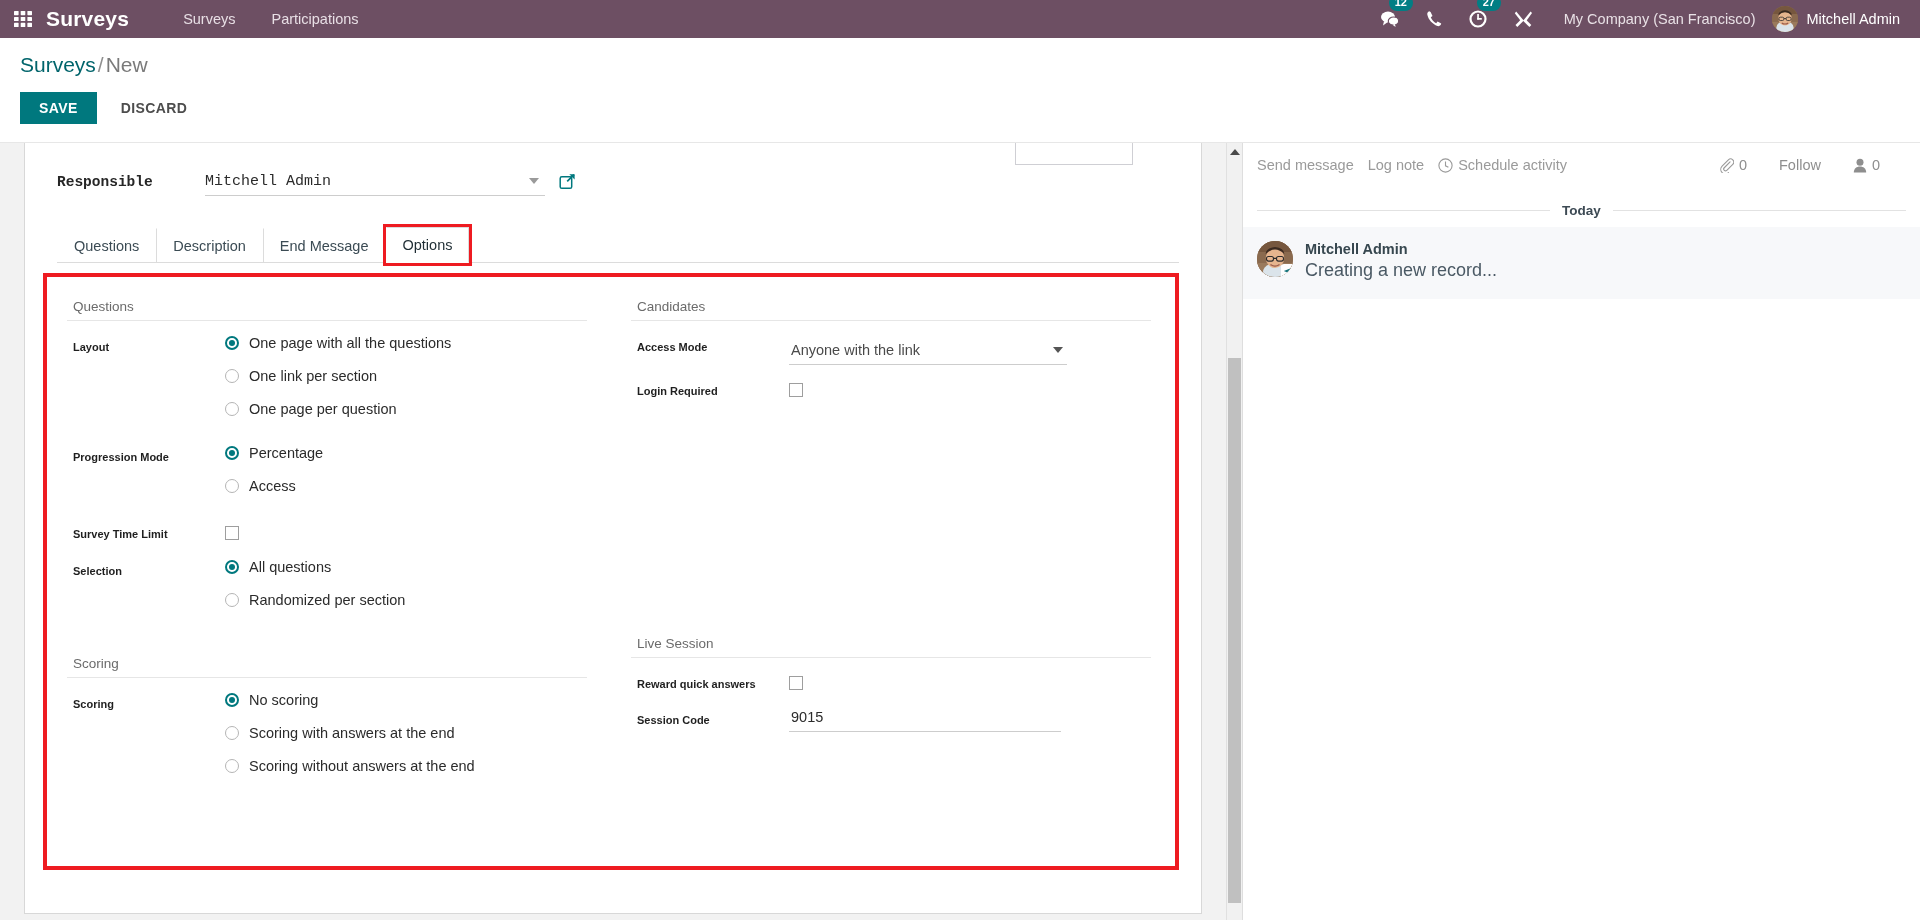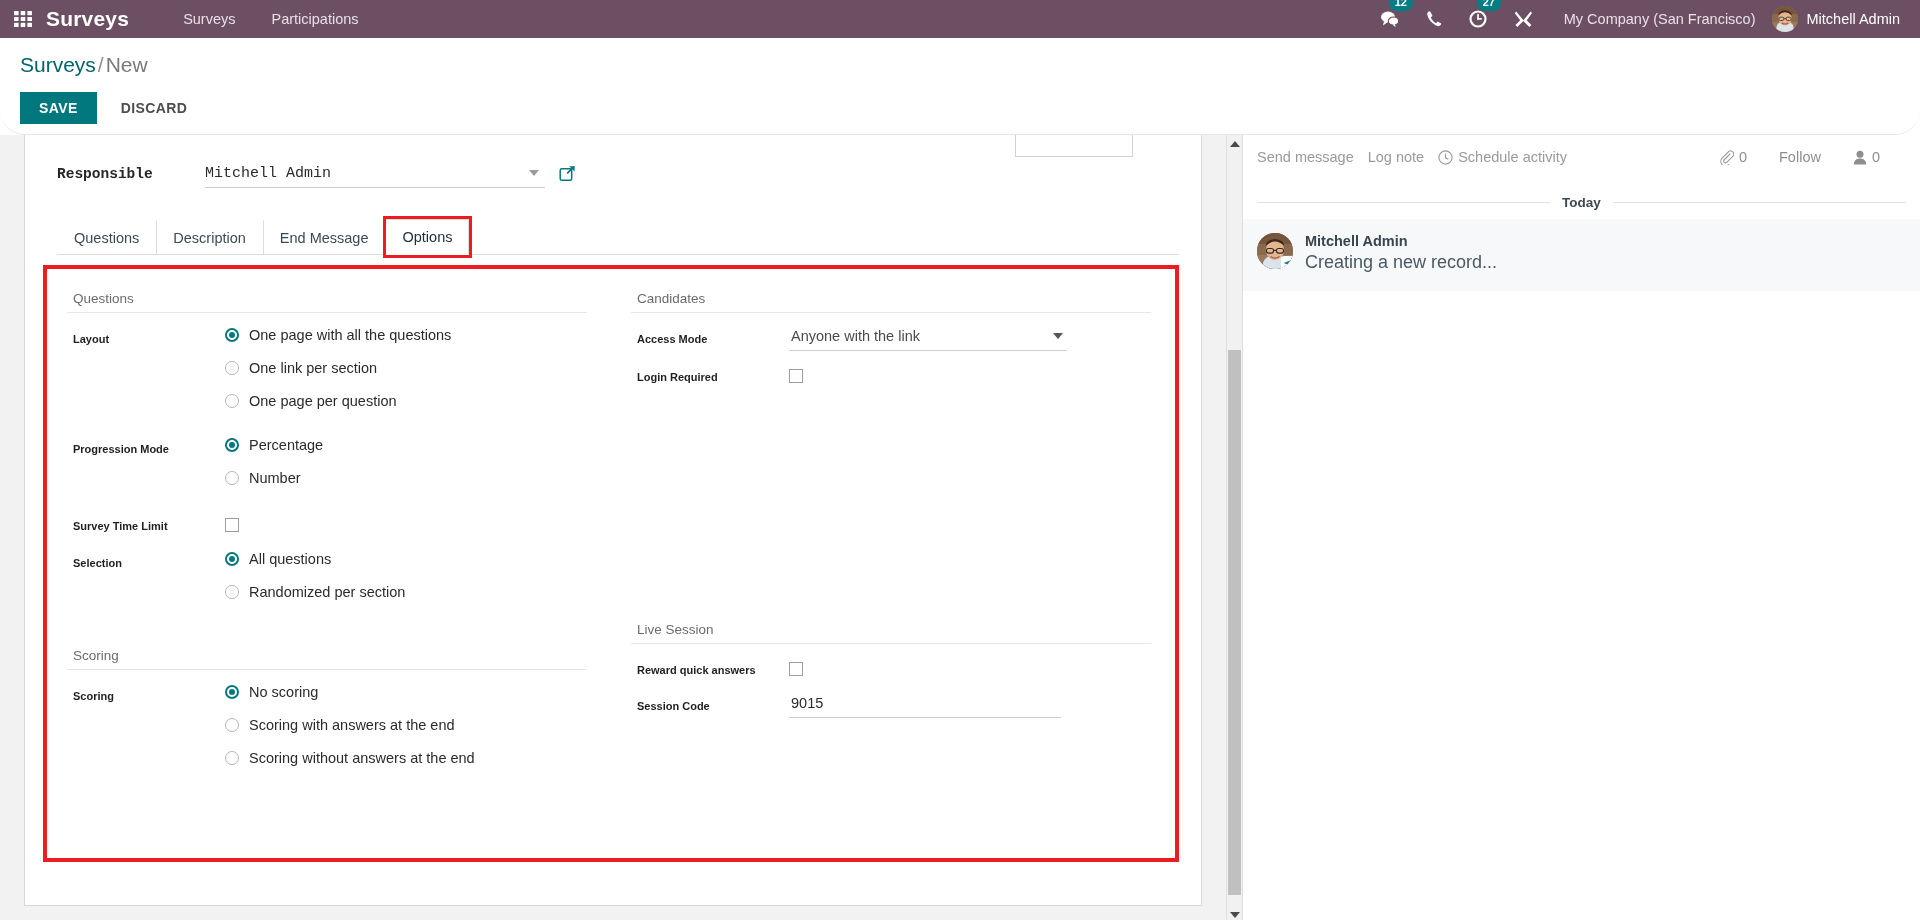--- a/index.html
+++ b/index.html
@@ -59,22 +59,21 @@
   .avatar-nav {
     width: 26px; height: 26px; border-radius: 50%;
     overflow: hidden; margin-right: 9px; flex: none;
     background: #8d6e54;
   }
   .user-name { font-size: 14.5px; color: #fff; white-space: nowrap; }
 
   
   .control-panel {
     background: #fff; border-bottom: 1px solid #e7e7e7;
-    padding: 12px 0 0 0;
-    border-radius: 25px;
+    padding: 12px 0 8px 0;
   }
   .breadcrumb {
     font-size: 21px; padding: 0 0 4px 20px; line-height: 30px;
   }
   .breadcrumb .bc-link { color: #00646b; cursor: pointer; }
   .breadcrumb .bc-sep { color: #8f8f8f; padding: 0 2px; }
   .breadcrumb .bc-current { color: #7a7a7a; }
   .cp-buttons { padding: 8px 0 10px 20px; display: flex; align-items: center; }
   .btn-save {
     background: #00787e; color: #fff; border: none;
@@ -190,21 +189,21 @@
     transform: translate(-50%,-50%);
     width: 6px; height: 6px; border-radius: 50%; background: #00787e;
   }
   .radio-label { font-size: 14.5px; color: #2b2b2b; line-height: 16px; }
 
   .checkbox {
     width: 14px; height: 14px; border: 1px solid #9e9e9e;
     background: #fff; display: inline-block; margin-top: 4px; cursor: pointer;
   }
 
-  .select-wrap { position: relative; width: 278px; }
+  .select-wrap { position: relative; width: 278px; margin-top: 6px; }
   .select-input {
     border: none; border-bottom: 1px solid #cdcdcd;
     font-size: 14.5px; color: #4a4a4a; width: 100%;
     padding: 1px 20px 6px 2px; background: transparent;
     outline: none; font-family: inherit;
   }
   .select-caret {
     position: absolute; right: 4px; top: 6px;
     width: 0; height: 0; border-left: 5px solid transparent;
     border-right: 5px solid transparent; border-top: 6px solid #555;
@@ -429,21 +428,21 @@
 
               <div class="field-row">
                 <div class="field-label">Progression Mode</div>
                 <div class="field-value">
                   <div class="radio-opt">
                     <span class="radio checked"></span>
                     <span class="radio-label">Percentage</span>
                   </div>
                   <div class="radio-opt">
                     <span class="radio"></span>
-                    <span class="radio-label">Number</span>
+                    <span class="radio-label">Access</span>
                   </div>
                 </div>
               </div>
 
               <div class="spacer-block"></div>
 
               <div class="field-row">
                 <div class="field-label">Survey Time Limit</div>
                 <div class="field-value">
                   <span class="checkbox"></span>

